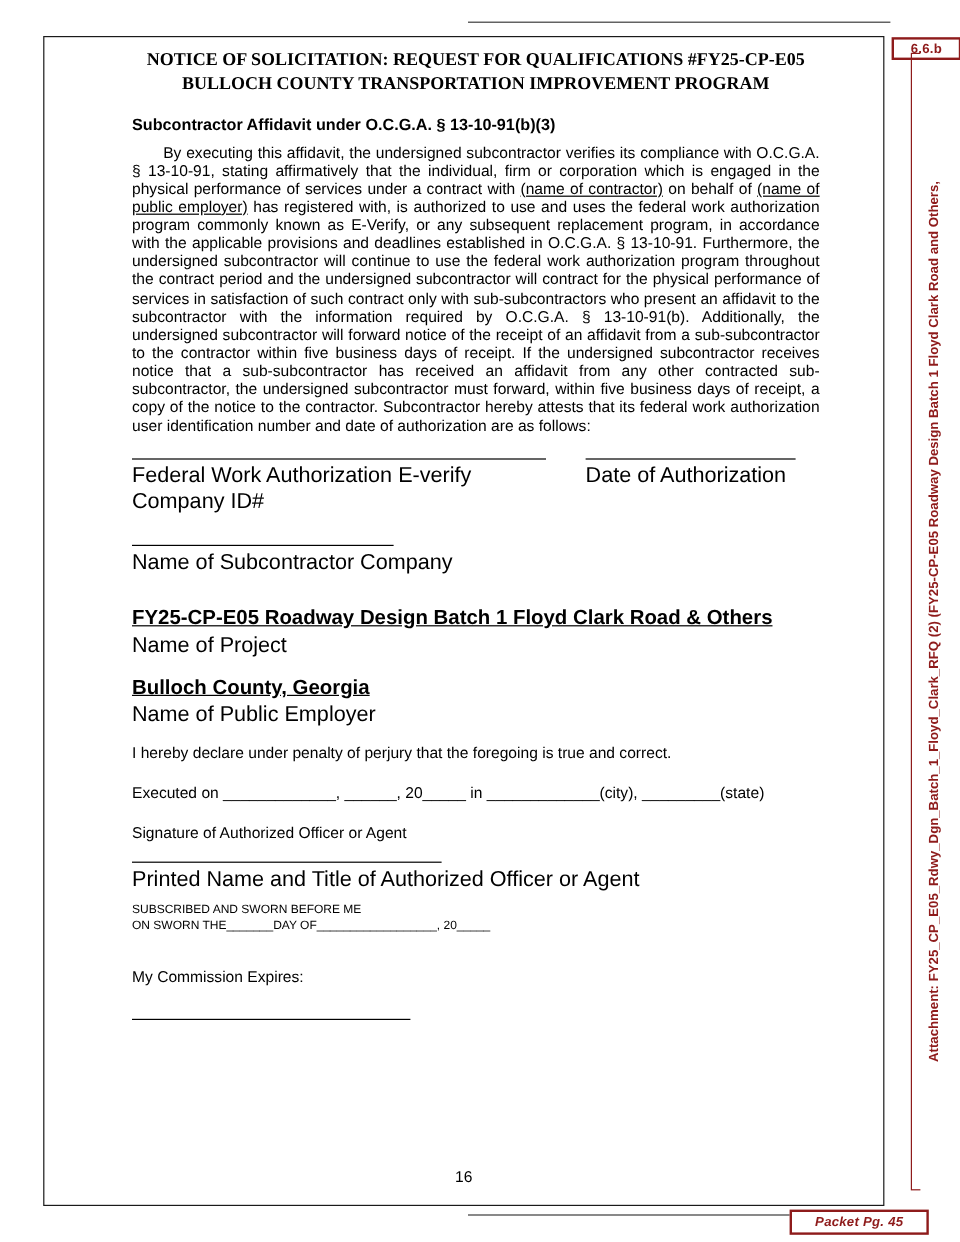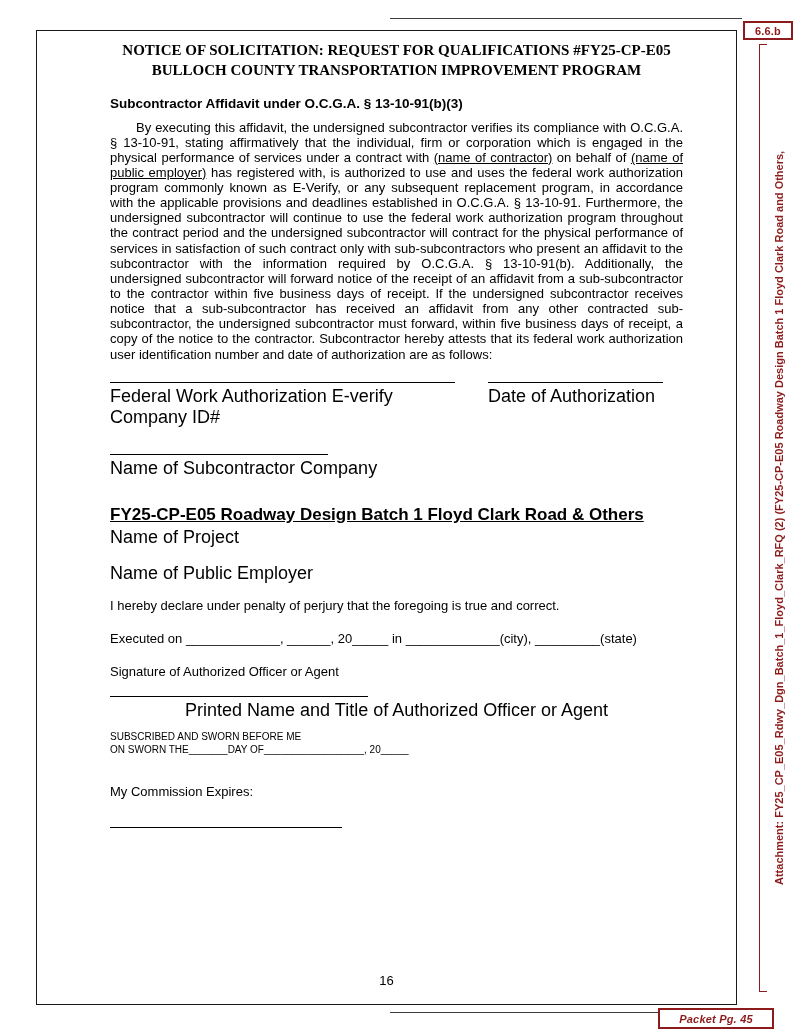--- a/index.html
+++ b/index.html
@@ -26,21 +26,21 @@
   .badge {
     position: absolute;
     background: #fff;
     border: 2px solid var(--accent, #8e1b1b);
     color: var(--accent, #8e1b1b);
     font-weight: bold;
     font-size: 11px;
     display: flex; align-items: center; justify-content: center;
     letter-spacing: 0.2px;
   }
-  .badge-ref { left: 743px; top: 21px; width: 50px; height: 19px; text-align: right; }
+  .badge-ref { left: 743px; top: 31px; width: 58px; height: 19px; text-align: right; }
   .badge-packet { left: 658px; top: 1008px; width: 116px; height: 21px; font-style: italic; }
 
   
   .side-rule {
     position: absolute; left: 759px; top: 44px; height: 948px; width: 8px;
     border-left: 1px solid var(--accent, #8e1b1b);
   }
   .side-rule::before, .side-rule::after {
     content: ""; position: absolute; left: 0; width: 7px; height: 1px;
     background: var(--accent, #8e1b1b);
@@ -97,21 +97,21 @@
 
   .strong-u { font-weight: bold; text-decoration: underline; font-size: 17px; }
   .block-project { margin-top: 26px; }
   .block-employer { margin-top: 15px; }
   .block-project .lbl, .block-employer .lbl { margin-top: 2px; }
 
   .declaration { margin-top: 14px; font-size: 13px; }
   .executed { margin-top: 18px; font-size: 13px; }
   .sig-officer-label { margin-top: 18px; font-size: 13px; }
 
-  .block-printed { margin-top: 17px; text-align: center; }
+  .block-printed { margin-top: 17px; }
   .block-printed .line { width: 258px; }
 
   .sworn { margin-top: 9px; font-size: 10px; line-height: 1.3; }
 
   .block-notary { margin-top: 26px; }
   .block-notary .line { width: 228px; }
   .block-notary .lbl { margin-top: 5px; }
 
   .commission { margin-top: 28px; font-size: 13px; }
   .final-line { margin-top: 28px; width: 232px; border-top: 1.5px solid #000; height: 0; }
@@ -153,20 +153,21 @@
     <div class="line"></div>
     <div class="lbl">Name of Subcontractor Company</div>
   </div>
 
   <div class="block-project">
     <div class="strong-u">FY25-CP-E05 Roadway Design Batch 1 Floyd Clark Road &amp; Others</div>
     <div class="lbl">Name of Project</div>
   </div>
 
   <div class="block-employer">
+    <div class="strong-u">Bulloch County, Georgia</div>
     <div class="lbl">Name of Public Employer</div>
   </div>
 
   <div class="declaration">I hereby declare under penalty of perjury that the foregoing is true and correct.</div>
 
   <div class="executed">Executed on _____________, ______, 20_____ in _____________(city), _________(state)</div>
 
   <div class="sig-officer-label">Signature of Authorized Officer or Agent</div>
 
   <div class="block-printed">

